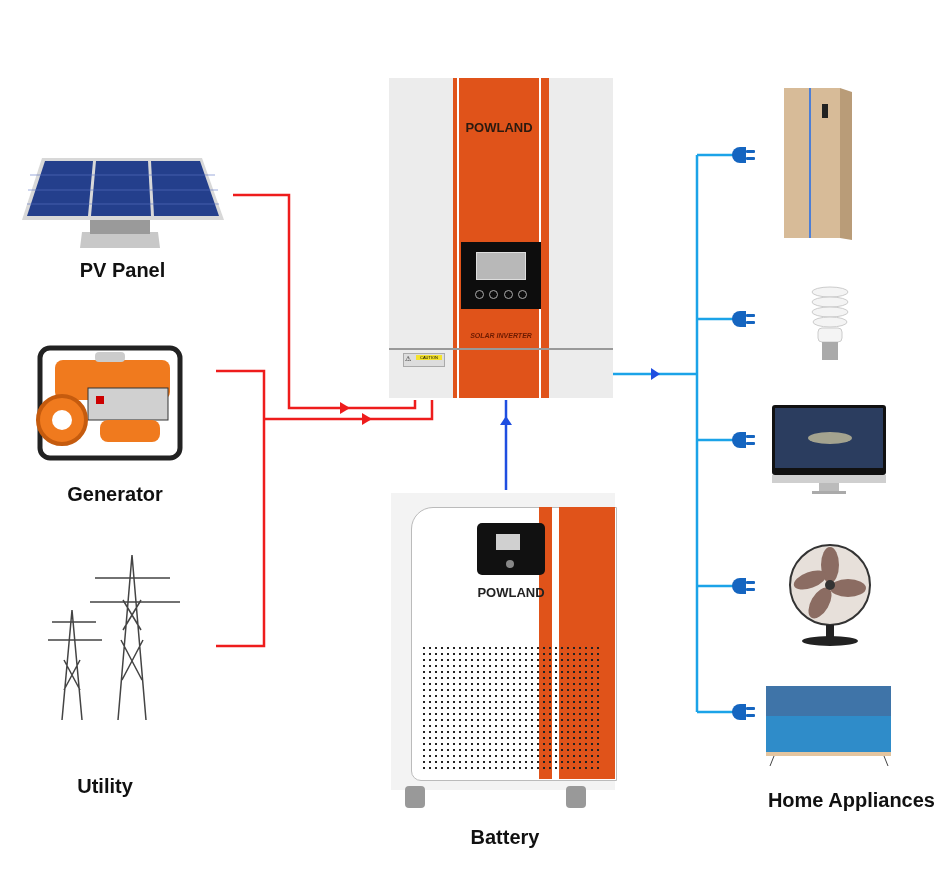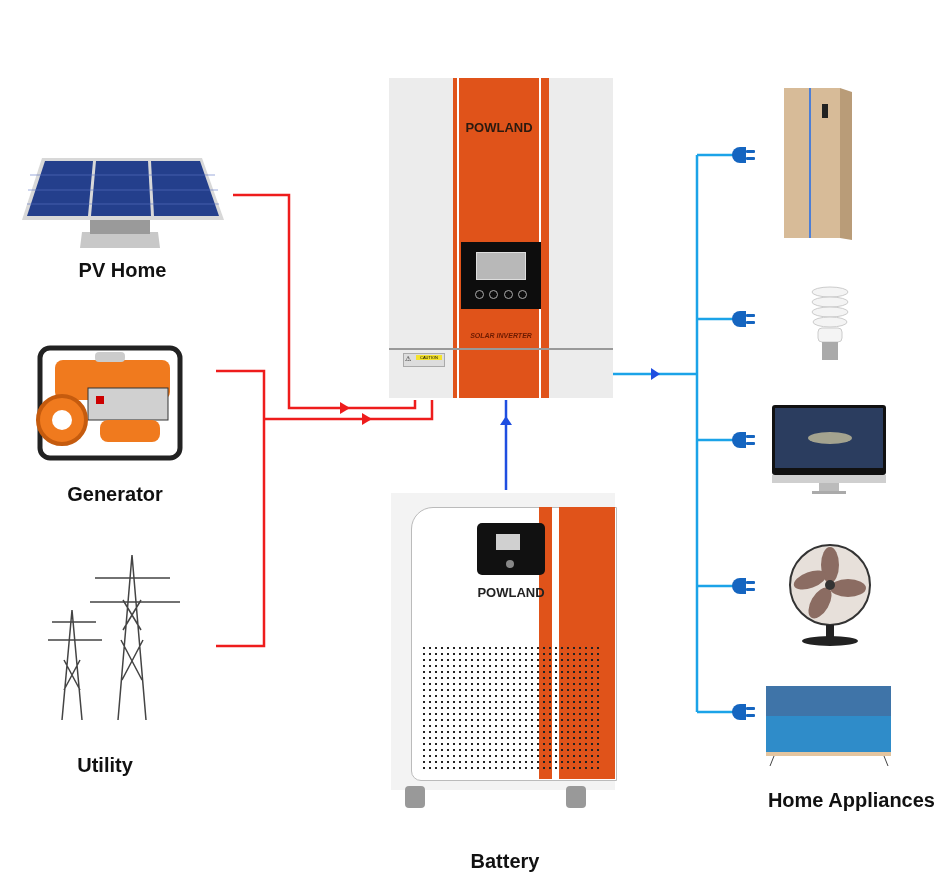--- a/index.html
+++ b/index.html
@@ -69,41 +69,41 @@
   <polygon points="42,158 202,158 224,220 22,220" fill="#d8d8d8"></polygon>
   <polygon points="45,161 93,161 88,216 27,216" fill="#243f8c"></polygon>
   <polygon points="96,161 148,161 151,216 91,216" fill="#243f8c"></polygon>
   <polygon points="151,161 200,161 219,216 154,216" fill="#243f8c"></polygon>
   <g stroke="#5b74c2" stroke-width="0.6">
     <line x1="30" y1="175" x2="215" y2="175"></line>
       <line x1="28" y1="190" x2="218" y2="190"></line>
       <line x1="27" y1="204" x2="219" y2="204"></line>
   </g>
 </svg>
-<div class="label" style="left:60px;top:259px;width:125px;">PV Home</div>
+<div class="label" style="left:60px;top:259px;width:125px;">PV Panel</div>
 
 <svg width="950" height="875">
   <rect x="40" y="348" width="140" height="110" rx="10" fill="none" stroke="#222" stroke-width="5"></rect>
   <rect x="55" y="360" width="115" height="40" rx="8" fill="#f07a1e"></rect>
   <rect x="95" y="352" width="30" height="10" rx="4" fill="#ccc"></rect>
   <rect x="88" y="388" width="80" height="32" fill="#d0d0d0" stroke="#333"></rect>
   <circle cx="62" cy="420" r="24" fill="#f07a1e" stroke="#c55b0e" stroke-width="4"></circle>
   <circle cx="62" cy="420" r="10" fill="#fff"></circle>
   <rect x="96" y="396" width="8" height="8" fill="#c00"></rect>
   <rect x="100" y="420" width="60" height="22" rx="8" fill="#f07a1e"></rect>
 </svg>
 <div class="label" style="left:50px;top:483px;width:130px;">Generator</div>
 
 <svg width="950" height="875" fill="none" stroke="#444" stroke-width="1.5">
   <path d="M132,555 L118,720 M132,555 L146,720 M122,680 L143,640 M142,680 L121,640 M123,630 L141,600 M141,630 L123,600"></path>
   <path d="M95,578 L170,578 M90,602 L180,602"></path>
   <path d="M72,610 L62,720 M72,610 L82,720 M64,690 L80,660 M80,690 L64,660"></path>
   <path d="M52,622 L96,622 M48,640 L102,640"></path>
 </svg>
-<div class="label" style="left:55px;top:754px;width:100px;">Utility</div>
+<div class="label" style="left:55px;top:775px;width:100px;">Utility</div>
 
 <div class="abs" style="left:389px;top:78px;width:224px;height:320px;background:#ececec;">
   <div class="abs" style="left:64px;top:0;width:96px;height:320px;background:#e0531a;"></div>
   <div class="abs" style="left:68px;top:0;width:2px;height:320px;background:#fff;"></div>
   <div class="abs" style="left:150px;top:0;width:2px;height:320px;background:#fff;"></div>
   <div class="abs" style="left:0;top:270px;width:224px;height:2px;background:#999;"></div>
   <div class="abs" style="left:70px;top:42px;width:80px;text-align:center;font-weight:bold;font-size:13px;color:#2a1a10;">POWLAND</div>
   <div class="abs" style="left:72px;top:164px;width:80px;height:67px;background:#0d0d0d;">
     <div class="abs" style="left:15px;top:10px;width:48px;height:26px;background:#b8b8b8;border:1px solid #ddd;"></div>
     <div class="abs" style="left:14px;top:48px;width:52px;height:8px;display:flex;justify-content:space-between;">
@@ -126,21 +126,21 @@
   <div class="abs" style="left:168px;top:14px;width:56px;height:272px;background:#e0531a;"></div>
   <div class="abs" style="left:86px;top:30px;width:68px;height:52px;background:#111;border-radius:5px;">
     <div class="abs" style="left:19px;top:11px;width:24px;height:16px;background:#d0d0d0;"></div>
     <div class="abs" style="left:29px;top:37px;width:8px;height:8px;border-radius:50%;background:#888;"></div>
   </div>
   <div class="abs" style="left:82px;top:92px;width:76px;text-align:center;font-weight:bold;font-size:13px;color:#222;">POWLAND</div>
   <div class="abs" style="left:30px;top:152px;width:178px;height:128px;background-image:radial-gradient(#222 1px, transparent 1.4px);background-size:6px 6px;"></div>
   <div class="abs" style="left:14px;top:293px;width:20px;height:22px;background:#999;border-radius:4px;"></div>
   <div class="abs" style="left:175px;top:293px;width:20px;height:22px;background:#999;border-radius:4px;"></div>
 </div>
-<div class="label" style="left:455px;top:826px;width:100px;margin-top:24px;">Battery</div>
+<div class="label" style="left:455px;top:826px;width:100px;">Battery</div>
 
 <svg width="950" height="875">
   <g>
     <rect x="784" y="88" width="56" height="150" fill="#d7bb98"></rect>
     <polygon points="840,88 852,92 852,240 840,238" fill="#b99c78"></polygon>
     <line x1="810" y1="88" x2="810" y2="238" stroke="#4d7fd6" stroke-width="2"></line>
     <rect x="822" y="104" width="6" height="14" fill="#222"></rect>
   </g>
   <g>
     <ellipse cx="830" cy="292" rx="18" ry="5" fill="#f4f4f4" stroke="#ccc"></ellipse>

